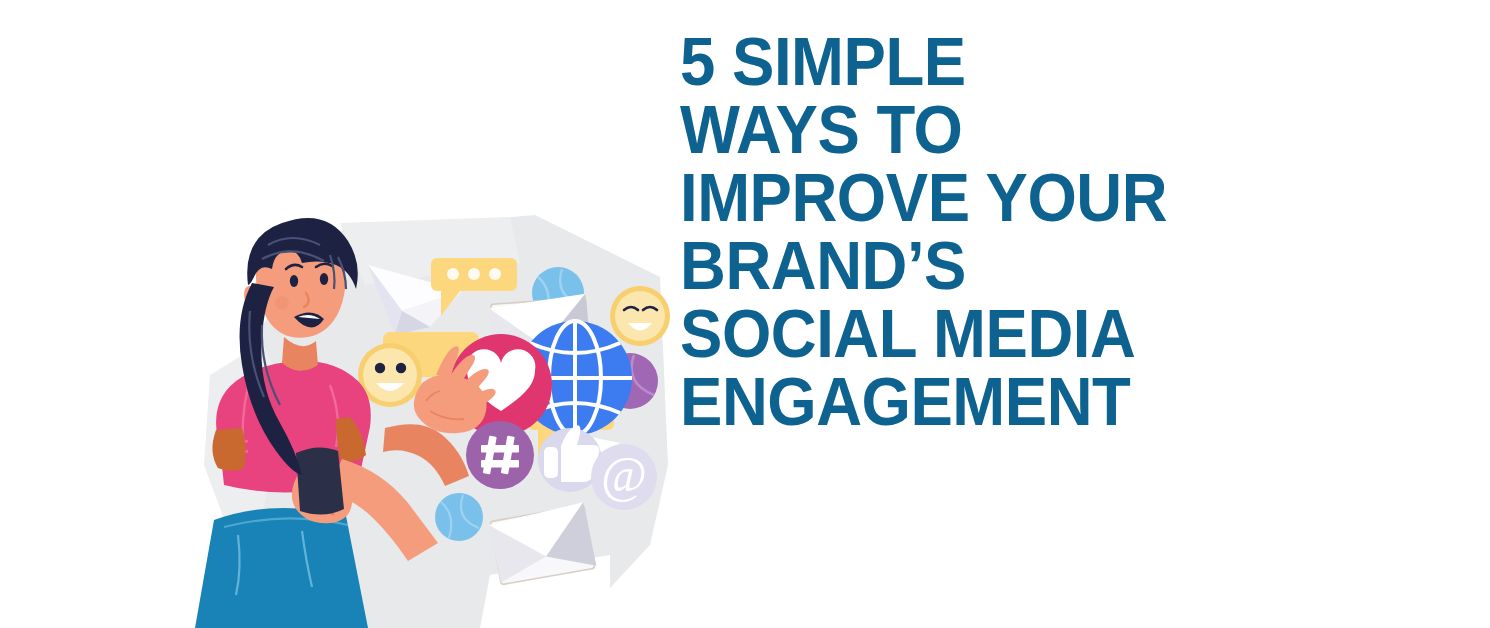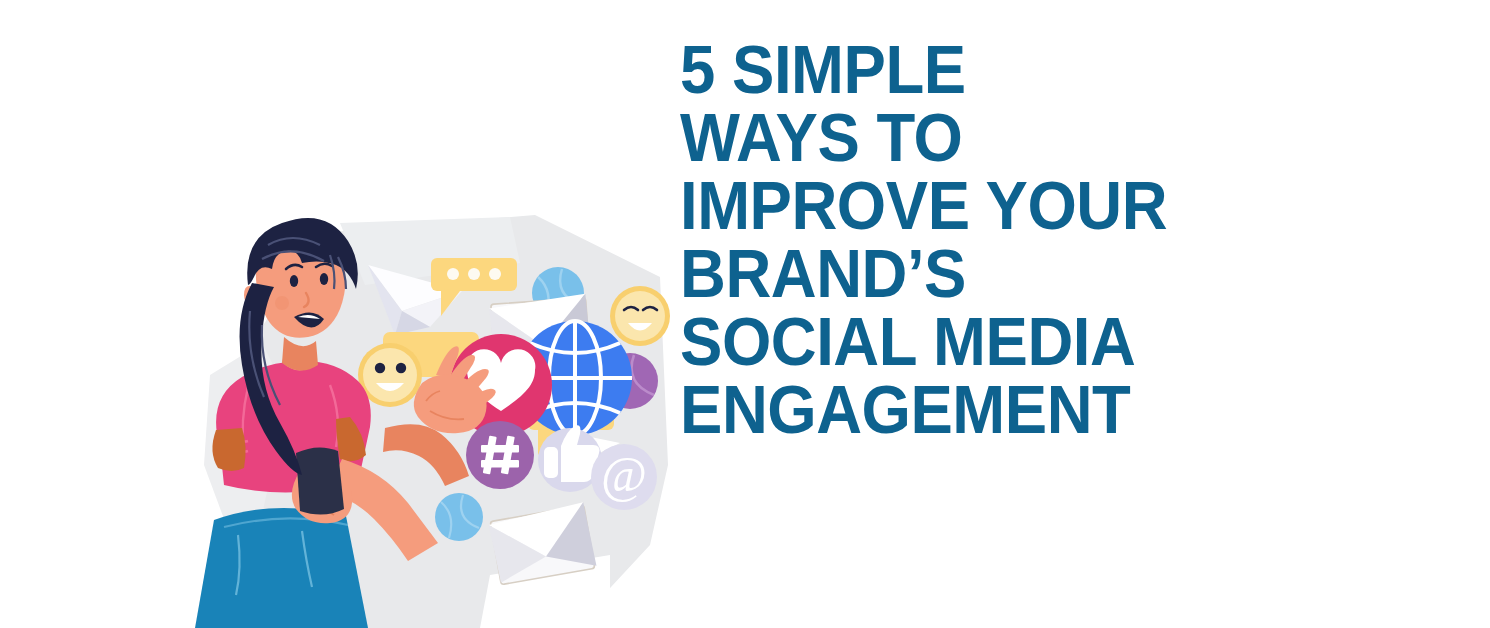--- a/index.html
+++ b/index.html
@@ -28,21 +28,21 @@
     display: block;
     width: 500px;
     height: 413px;
     overflow: visible;
   }
 
   
   #headline {
     position: absolute;
     left: 680px;
-    top: 36px;
+    top: 28px;
     width: 600px;
   }
   .hl-line {
     display: block;
     color: #0e628f;
     font-family: "Liberation Sans", sans-serif;
     font-weight: 700;
     font-size: 69px;
     line-height: 68px;
     letter-spacing: -0.5px;

